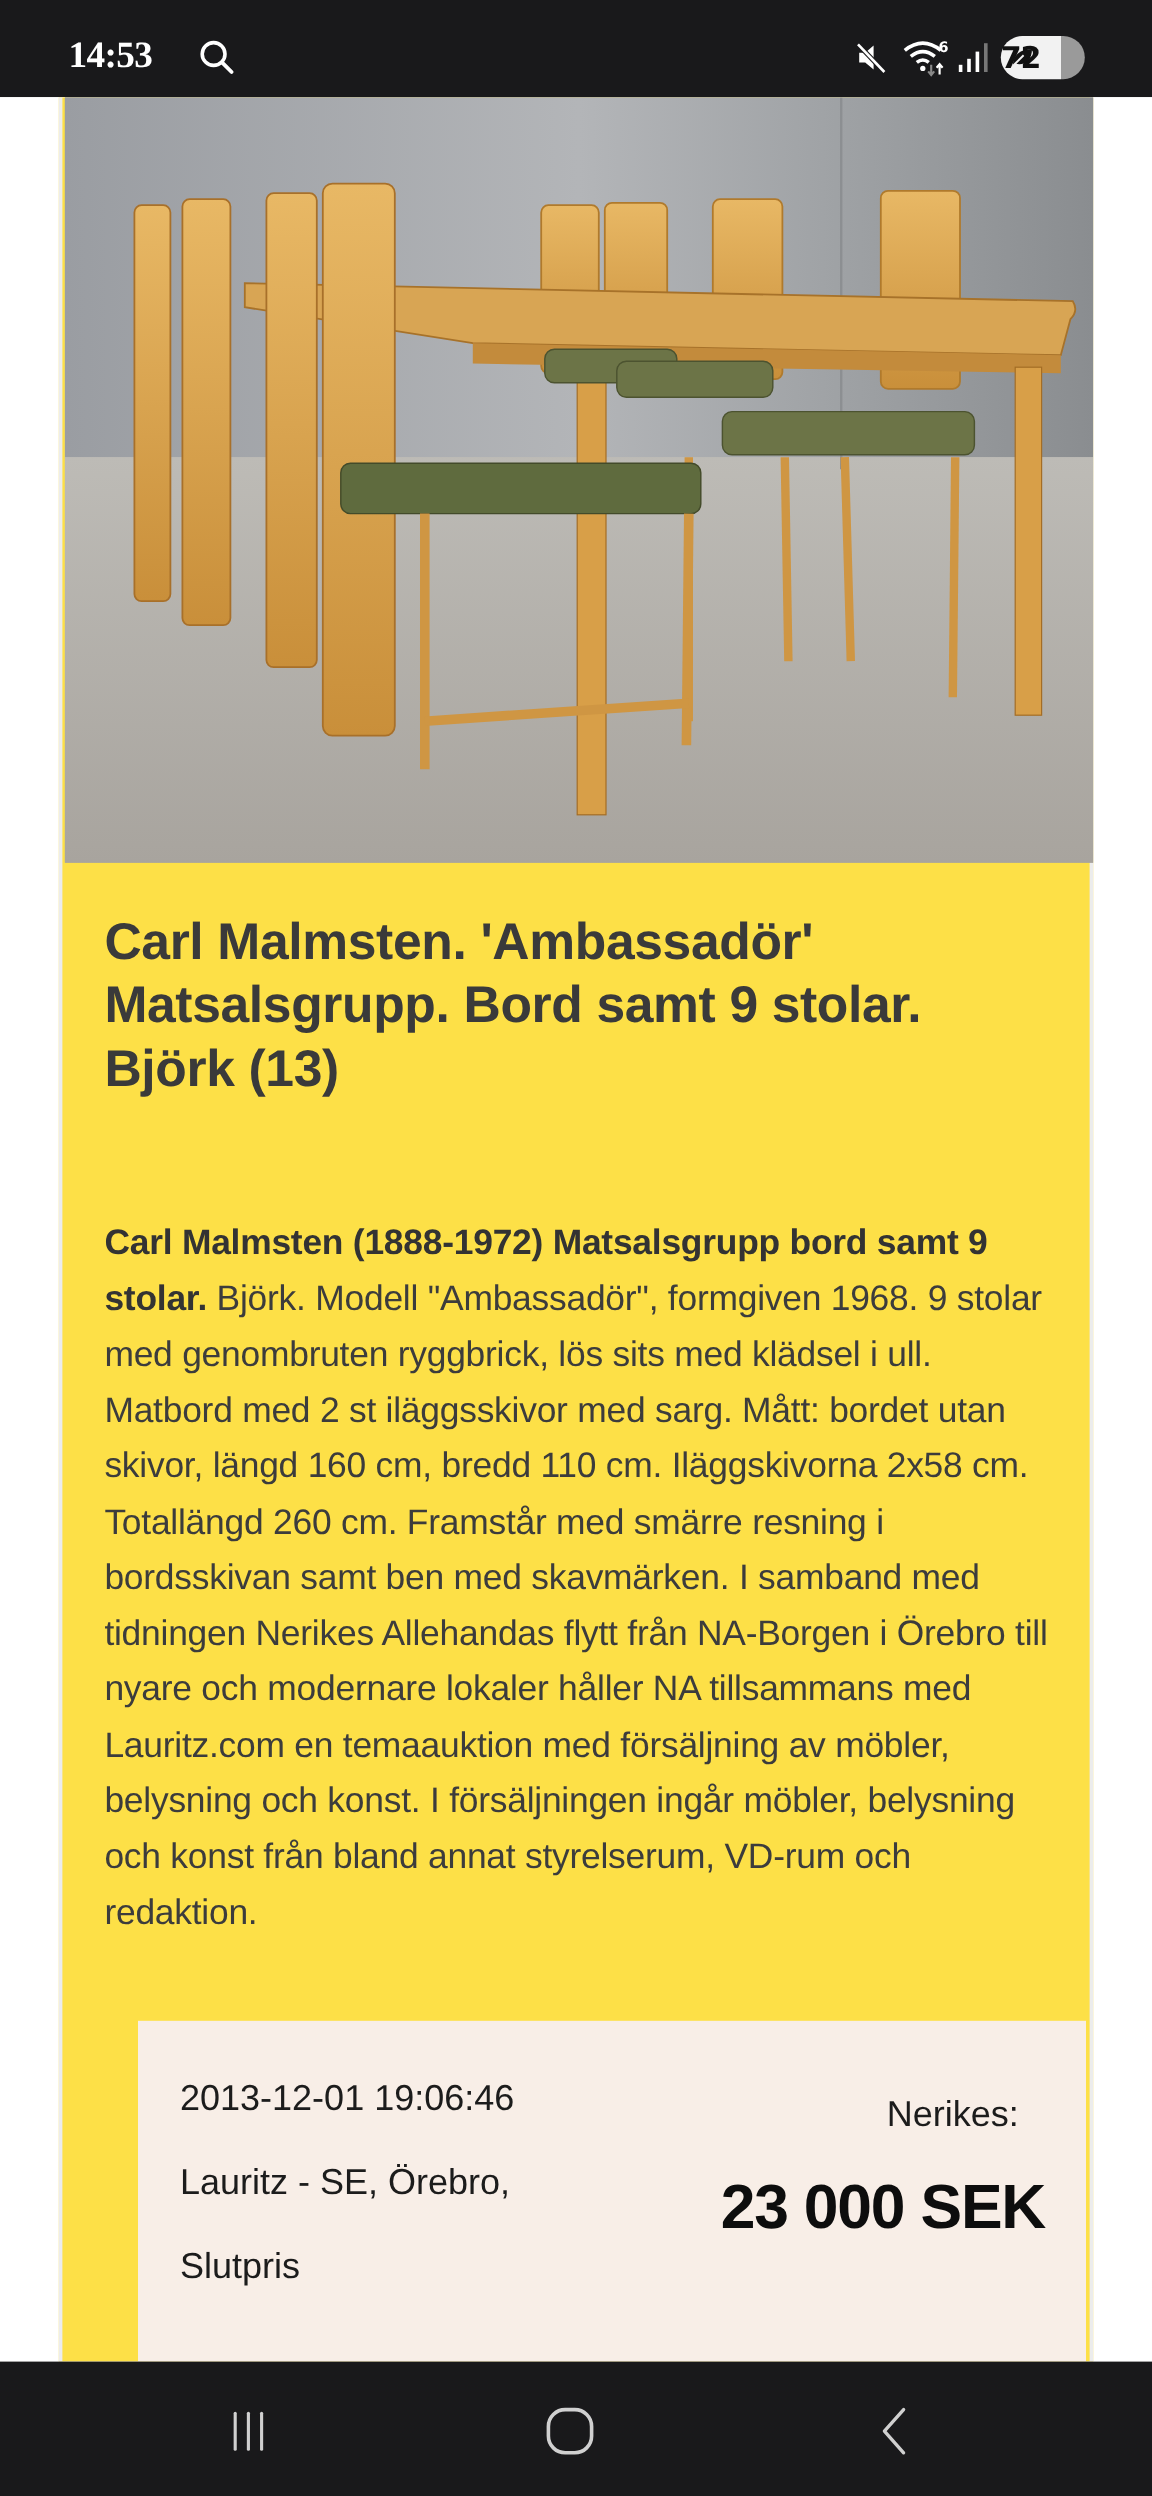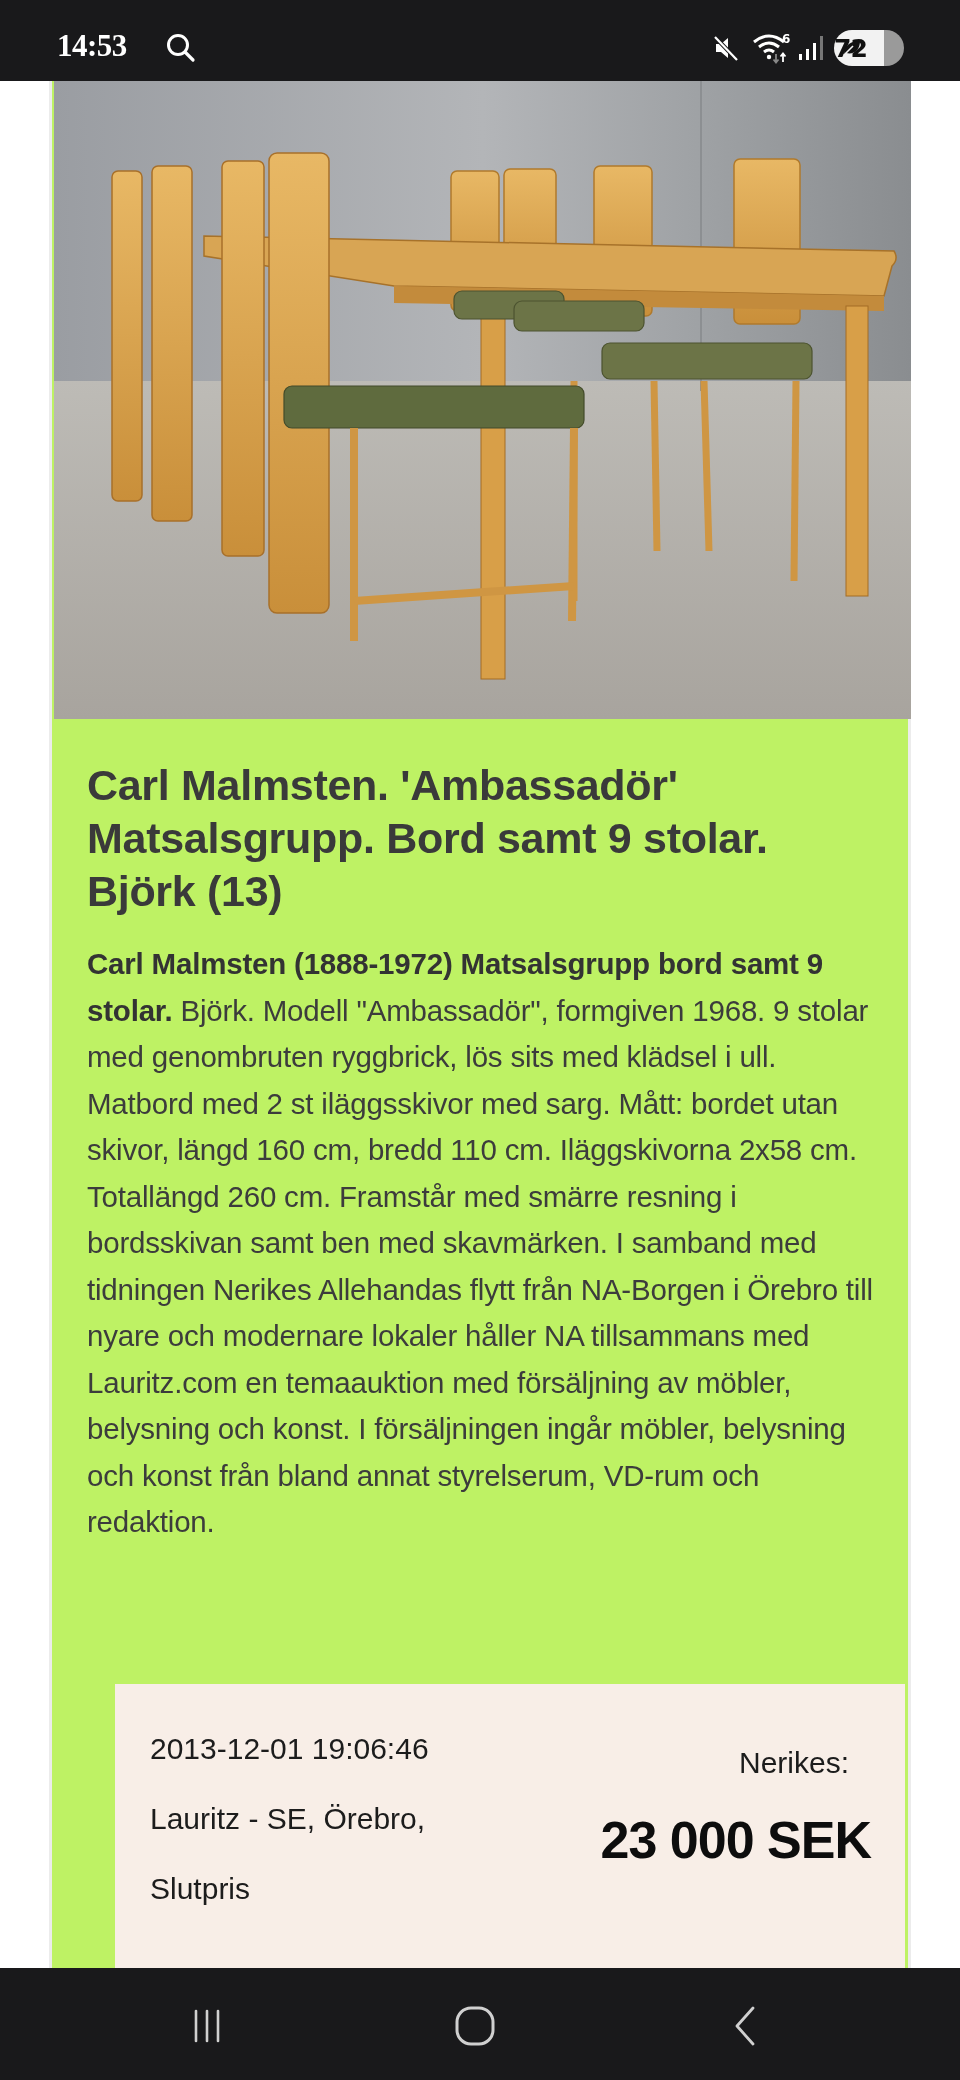--- a/index.html
+++ b/index.html
@@ -26,35 +26,35 @@
   }
   .battery-leaf { position: absolute; left: 7px; top: 9px; width: 20px; height: 18px; }
   .battery-text { font-family: "DejaVu Sans", sans-serif; font-weight: bold; font-size: 25px; letter-spacing: -1px; }
 
   
   .page {
     position: absolute; top: 81px; left: 0; width: 960px; height: 1887px; background: #ffffff; overflow: hidden;
   }
   .card {
     position: absolute; top: 0; left: 49px; width: 862px; height: 1900px;
-    border-left: 3px solid #ececec; border-right: 3px solid #ececec; background: #bef264;
+    border-left: 3px solid #ececec; border-right: 3px solid #ececec; background: #fde047;
   }
   .hero-image {
     position: absolute; top: 0; left: 2px; width: 857px; height: 638px; overflow: hidden;
     background: linear-gradient(180deg, #8e9195 0%, #a9acaf 30%, #b4b4b2 42%, #bdbab4 60%, #a9a49c 100%);
   }
   .hero-image svg { width: 100%; height: 100%; display: block; }
 
   .item-title {
     position: absolute; top: 678px; left: 35px; width: 790px;
     font-size: 43px; font-weight: bold; line-height: 53px; color: #3a3a3a;
     font-family: "Liberation Sans", sans-serif; letter-spacing: -0.3px;
   }
   .item-desc {
-    position: absolute; top: 860px; left: 35px; width: 800px;
+    position: absolute; top: 932px; left: 35px; width: 800px;
     font-size: 29.5px; line-height: 46.5px; color: #3c3c3c;
     font-family: "Liberation Sans", sans-serif; letter-spacing: -0.2px;
   }
   .item-desc b { font-weight: bold; color: #333; }
 
   .sale-box {
     position: absolute; top: 1603px; left: 35px; width: 790px; height: 300px;
     background: #f8eee7;
     margin-left: 28px;
   }

